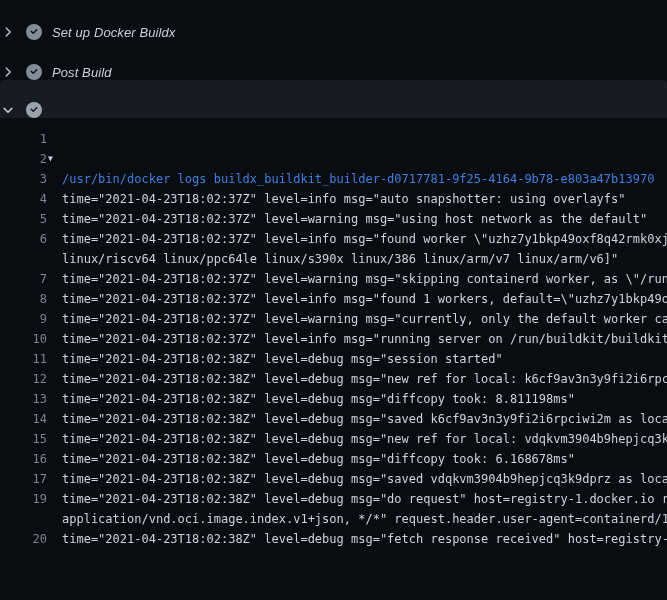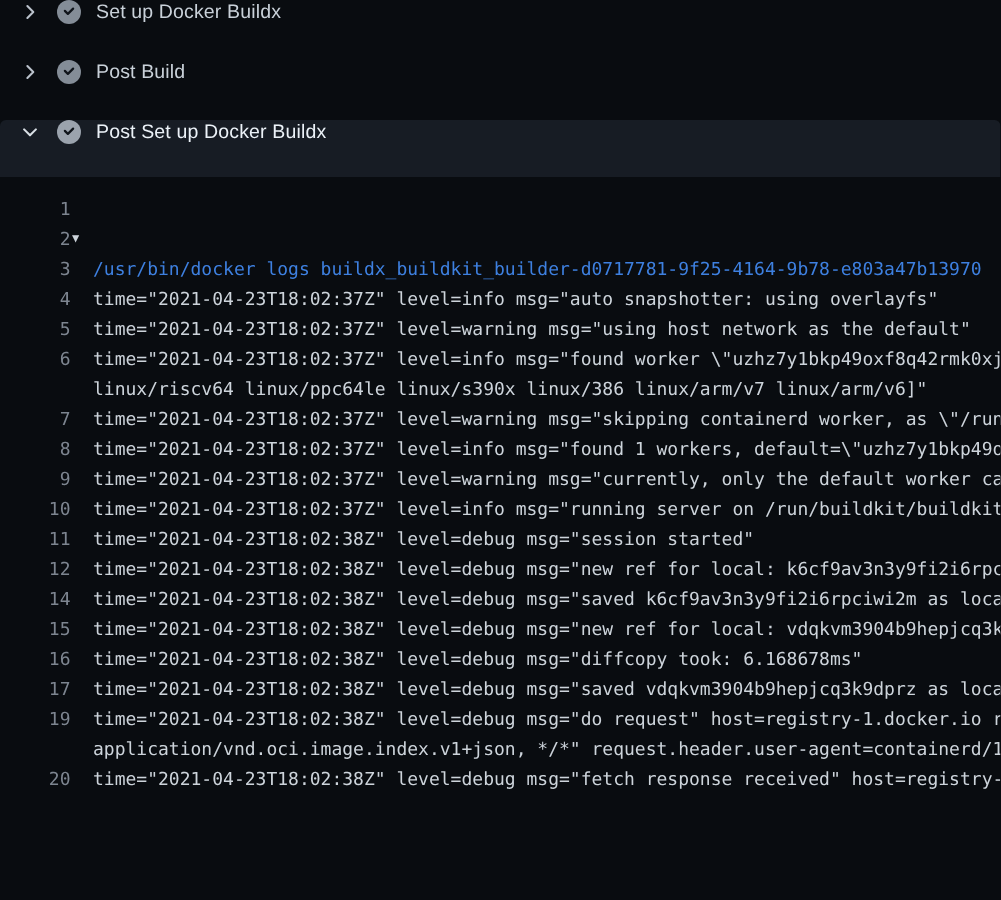--- a/index.html
+++ b/index.html
@@ -15,21 +15,21 @@
     --line-number-color:#7d8590;
     --log-text-color:#cdd4db;
     --command-color:#3e80e0;
   }
   *{margin:0;padding:0;box-sizing:border-box;}
   html,body{width:667px;height:600px;overflow:hidden;}
   body{background:var(--page-bg);font-family:"Liberation Sans","DejaVu Sans",sans-serif;}
   .app{position:relative;width:667px;height:600px;overflow:hidden;}
 
   
-  .step-row{display:flex;align-items:flex-start;height:40px;padding-left:12px;cursor:pointer;}
+  .step-row{display:flex;align-items:flex-end;height:40px;cursor:pointer;font-style:italic;}
   .step-row .chev{width:16px;height:16px;display:flex;align-items:center;justify-content:center;flex:0 0 16px;}
   .step-row .check{width:16px;height:16px;margin-left:10px;flex:0 0 16px;}
   .step-row .step-title{margin-left:10px;font-size:13px;color:var(--step-title-color);letter-spacing:.1px;}
   .step-row.active{height:38px;background:var(--active-row-bg);border-radius:4px 4px 0 0;}
   .step-row.active .step-title{color:var(--active-title-color);font-weight:500;}
 
   
   .log{position:relative;padding-top:11px;font-family:"DejaVu Sans Mono","Liberation Mono",monospace;font-size:12px;}
   .log-row{position:relative;height:20px;line-height:20px;padding-left:62px;white-space:pre;overflow:hidden;color:var(--log-text-color);}
   .log-row .num{position:absolute;left:0;top:0;width:47px;text-align:right;color:var(--line-number-color);cursor:pointer;}
@@ -80,39 +80,39 @@
         <svg width="14" height="14" viewBox="0 0 16 16">
             <path fill="none" stroke="var(--active-chevron-color)" stroke-width="1.6" stroke-linecap="round" stroke-linejoin="round" d="M3.5 6 L8 10.5 L12.5 6"></path>
           </svg>
       </span>
       <span class="check">
         <svg width="16" height="16" viewBox="0 0 16 16">
             <circle cx="8" cy="8" r="8" fill="var(--active-check-circle-color)"></circle>
             <path fill="var(--check-mark-color)" d="M11.28 6.28a.75.75 0 0 0-1.06-1.06L7.25 8.19 5.78 6.72a.75.75 0 0 0-1.06 1.06l2 2a.75.75 0 0 0 1.06 0l3.5-3.5Z"></path>
           </svg>
       </span>
-      <span class="step-title">Post Set up Docker Buildx</span>
     </div>
 
   </div>
 
   <div class="log" id="log">
       <div class="log-row"><span class="num">1</span></div>
       <div class="log-row"><span class="num">2</span><span class="tri">▼</span></div>
       <div class="log-row cmd"><span class="num">3</span><span class="txt">/usr/bin/docker logs buildx_buildkit_builder-d0717781-9f25-4164-9b78-e803a47b13970</span></div>
       <div class="log-row"><span class="num">4</span><span class="txt">time="2021-04-23T18:02:37Z" level=info msg="auto snapshotter: using overlayfs"</span></div>
       <div class="log-row"><span class="num">5</span><span class="txt">time="2021-04-23T18:02:37Z" level=warning msg="using host network as the default"</span></div>
       <div class="log-row"><span class="num">6</span><span class="txt">time="2021-04-23T18:02:37Z" level=info msg="found worker \"uzhz7y1bkp49oxf8q42rmk0xjs\", labels=map[org.mobyproject.buildkit.worker.executor:oci], platforms=[linux/amd64 linux/386</span></div>
       <div class="log-row wrap"><span class="txt">linux/riscv64 linux/ppc64le linux/s390x linux/386 linux/arm/v7 linux/arm/v6]"</span></div>
       <div class="log-row"><span class="num">7</span><span class="txt">time="2021-04-23T18:02:37Z" level=warning msg="skipping containerd worker, as \"/run/containerd/containerd.sock\" does not exist"</span></div>
       <div class="log-row"><span class="num">8</span><span class="txt">time="2021-04-23T18:02:37Z" level=info msg="found 1 workers, default=\"uzhz7y1bkp49oxf8q42rmk0xjs\""</span></div>
       <div class="log-row"><span class="num">9</span><span class="txt">time="2021-04-23T18:02:37Z" level=warning msg="currently, only the default worker can be used, ignoring the rest"</span></div>
       <div class="log-row"><span class="num">10</span><span class="txt">time="2021-04-23T18:02:37Z" level=info msg="running server on /run/buildkit/buildkitd.sock"</span></div>
       <div class="log-row"><span class="num">11</span><span class="txt">time="2021-04-23T18:02:38Z" level=debug msg="session started"</span></div>
       <div class="log-row"><span class="num">12</span><span class="txt">time="2021-04-23T18:02:38Z" level=debug msg="new ref for local: k6cf9av3n3y9fi2i6rpciwi2m" span="[internal] load build definition from Dockerfile"</span></div>
+      <div class="log-row"><span class="num">13</span><span class="txt">time="2021-04-23T18:02:38Z" level=debug msg="diffcopy took: 8.811198ms"</span></div>
       <div class="log-row"><span class="num">14</span><span class="txt">time="2021-04-23T18:02:38Z" level=debug msg="saved k6cf9av3n3y9fi2i6rpciwi2m as local.sha256:82f358a4a83c52e06f1f6a87d66bf21ffe1d05554a1d2d2b53c73e07611bd014"</span></div>
       <div class="log-row"><span class="num">15</span><span class="txt">time="2021-04-23T18:02:38Z" level=debug msg="new ref for local: vdqkvm3904b9hepjcq3k9dprz" span="[internal] load .dockerignore"</span></div>
       <div class="log-row"><span class="num">16</span><span class="txt">time="2021-04-23T18:02:38Z" level=debug msg="diffcopy took: 6.168678ms"</span></div>
       <div class="log-row"><span class="num">17</span><span class="txt">time="2021-04-23T18:02:38Z" level=debug msg="saved vdqkvm3904b9hepjcq3k9dprz as local.sha256:9c4ac165cd924f9ec1c7f6ba3b4a5f2d07c0b3d8f9a4d1e0b6c2a1d3e5f70899"</span></div>
       <div class="log-row"><span class="num">19</span><span class="txt">time="2021-04-23T18:02:38Z" level=debug msg="do request" host=registry-1.docker.io request.header.accept="application/vnd.docker.distribution.manifest.v2+json,</span></div>
       <div class="log-row wrap"><span class="txt">application/vnd.oci.image.index.v1+json, */*" request.header.user-agent=containerd/1.4.0+unknown request.method=HEAD</span></div>
       <div class="log-row"><span class="num">20</span><span class="txt">time="2021-04-23T18:02:38Z" level=debug msg="fetch response received" host=registry-1.docker.io response.header.accept-ranges=bytes</span></div>
     </div>
 
 </div>

